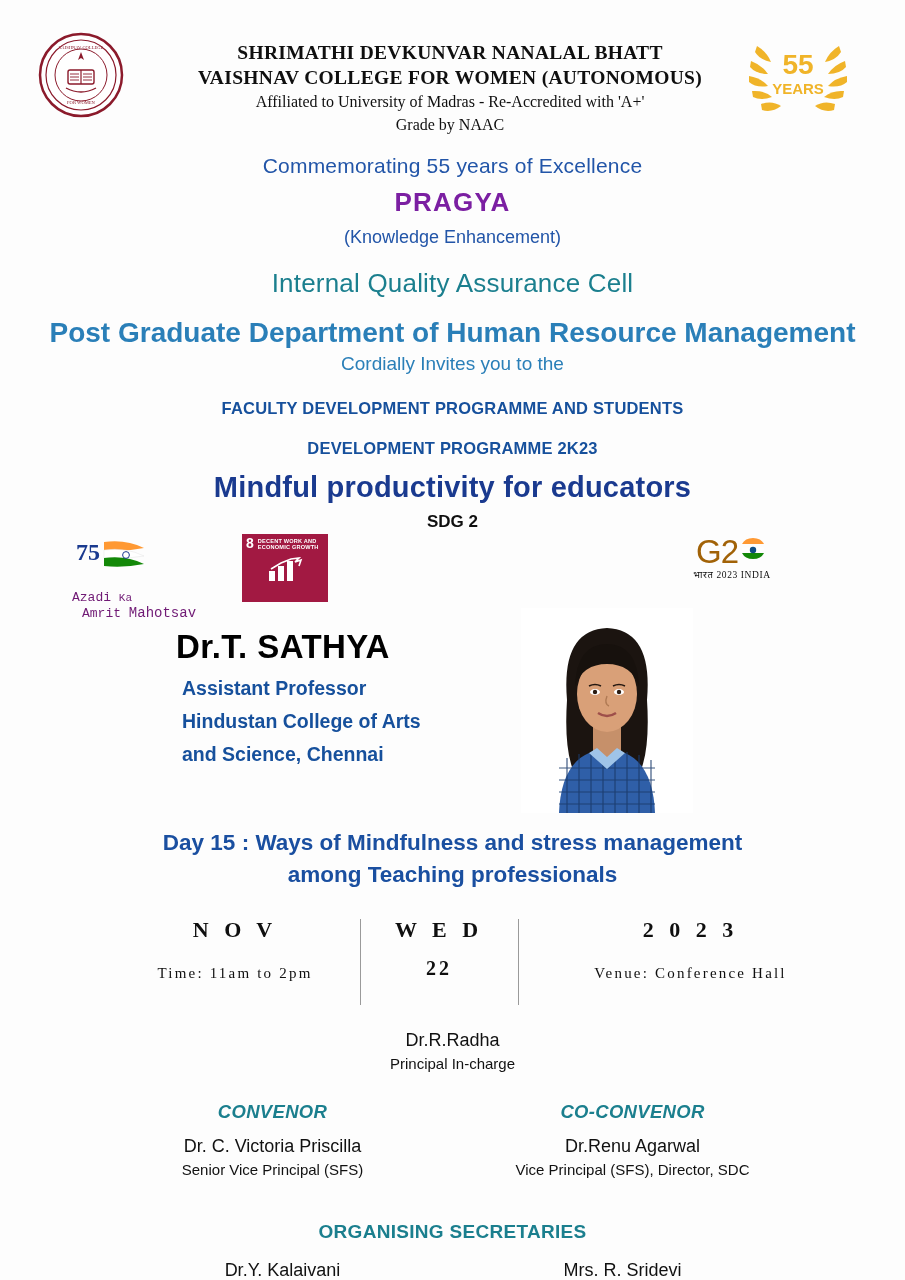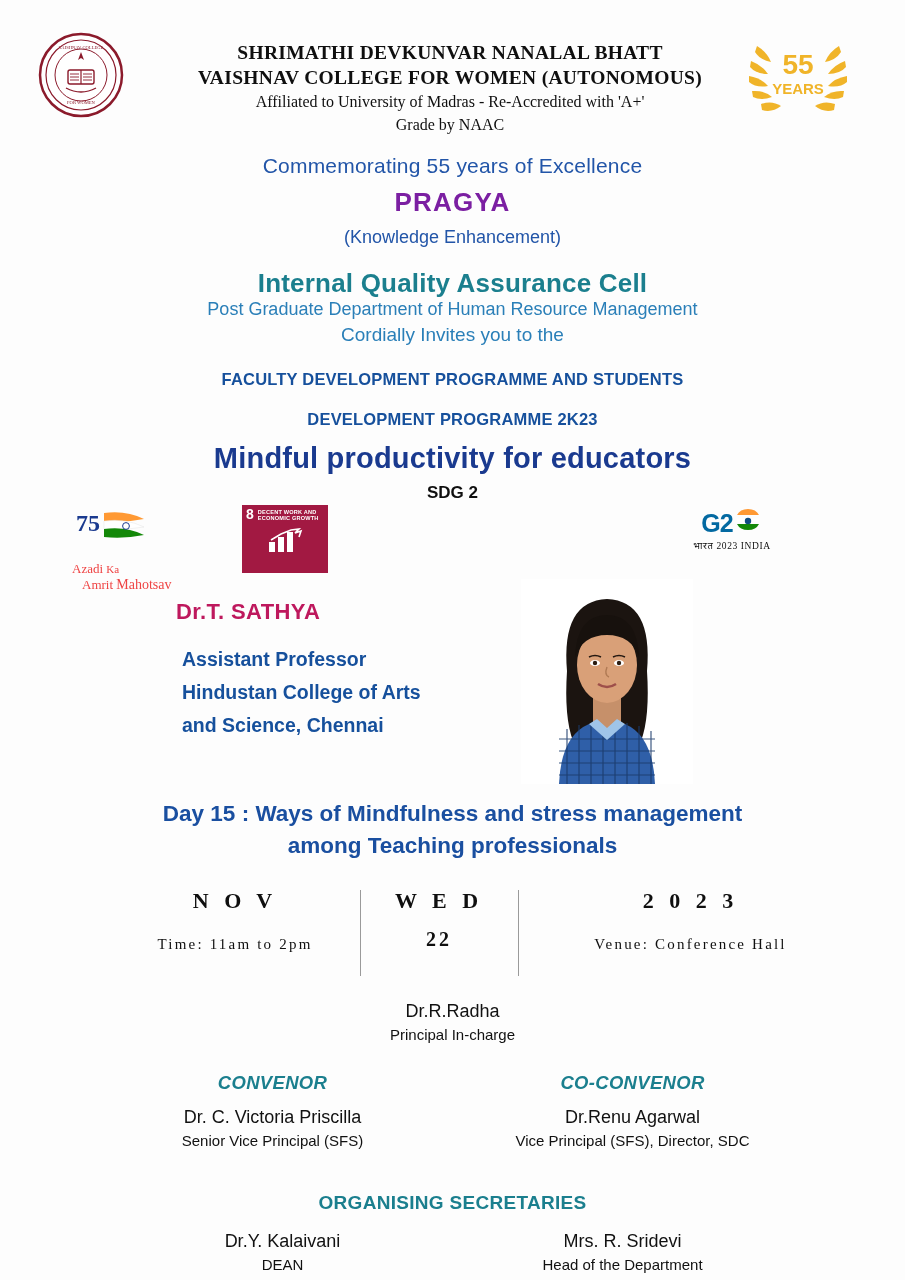--- a/index.html
+++ b/index.html
@@ -91,28 +91,29 @@
     margin-top: 9px;
   }
   .knowledge {
     font-size: 18px;
     color: #2255a8;
     margin-top: 9px;
   }
   .iqac {
     font-size: 26px;
     color: #1b7f8e;
-    font-weight: bold;
+    font-weight: normal;
     margin-top: 20px;
     letter-spacing: .2px;
   }
   .dept {
-    font-size: 18px;
+    font-size: 28px;
     color: #2a7fb8;
-    font-weight: normal;
+    font-weight: bold;
+    margin-top: 18px;
   }
   .invites {
     font-size: 19px;
     color: #2a7fb8;
     margin-top: 4px;
     font-weight: 500;
   }
   .fdp-line {
     font-size: 16.5px;
     color: #16509c;
@@ -142,23 +143,23 @@
     margin-top: 2px;
   }
   .azadi {
     position: absolute;
     left: 70px;
     top: 2px;
     width: 130px;
     height: 64px;
   }
   .azadi-text {
-    font-family: Liberation Serif, serif;
+    font-family: Liberation Mono, monospace;
     font-size: 13px;
-    color: #ef4444;
+    color: #701a75;
   }
   .sdg-box {
     position: absolute;
     left: 242px;
     top: 0px;
     width: 86px;
     height: 68px;
     background: #a21942;
     color: #fff;
     padding: 3px 4px;
@@ -184,45 +185,45 @@
     padding-top: 6px;
   }
   .g20 {
     position: absolute;
     right: 118px;
     top: 2px;
     width: 110px;
     text-align: center;
   }
   .g20-main {
-    font-size: 25px;
-    font-weight: bold;
-    color: #0369a1;
+    font-size: 33px;
+    font-weight: normal;
+    color: #a16207;
     letter-spacing: -1px;
     line-height: 28px;
   }
   .g20-sub {
     font-family: "Liberation Serif", serif;
     font-size: 9.5px;
     color: #0f0f0f;
     letter-spacing: .6px;
   }
 
   
   .speaker-wrap {
     position: relative;
     height: 215px;
   }
   .speaker-name {
     position: absolute;
     left: 176px;
     top: 20px;
-    font-size: 22px;
-    font-weight: bold;
-    color: #be185d;
+    font-size: 33px;
+    font-weight: bold;
+    color: #000000;
     letter-spacing: .4px;
   }
   .speaker-role {
     position: absolute;
     left: 182px;
     top: 64px;
     font-size: 19.5px;
     font-weight: bold;
     color: #16509c;
     line-height: 33px;

